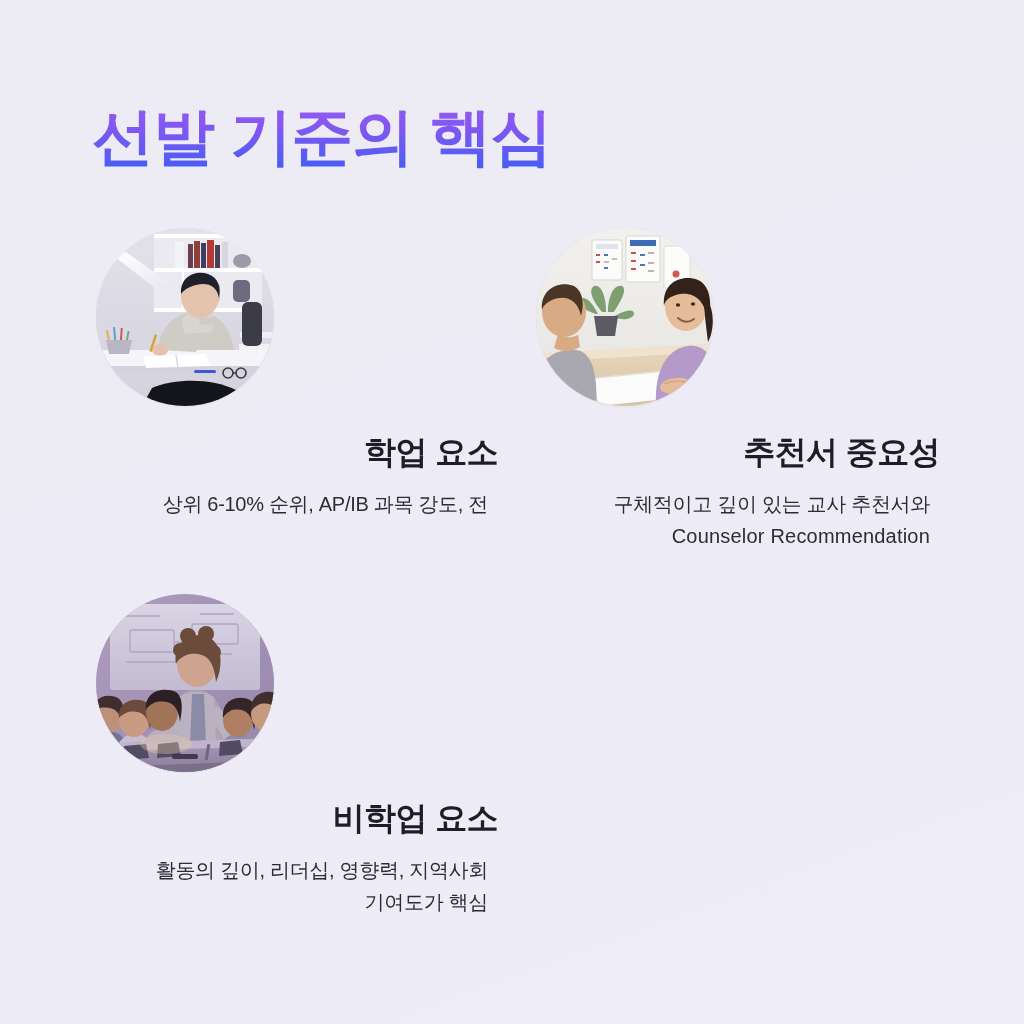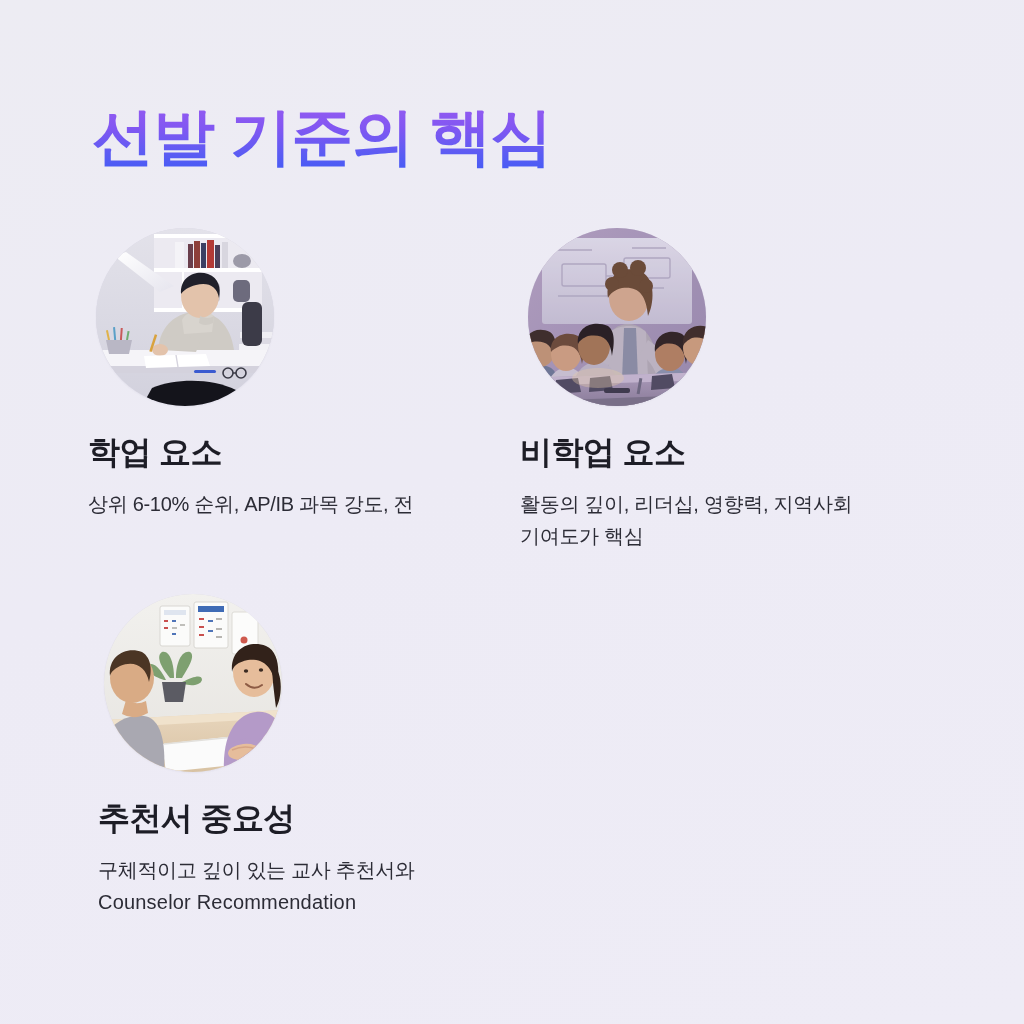--- a/index.html
+++ b/index.html
@@ -13,20 +13,21 @@
     background: linear-gradient(160deg, #edecf3 0%, #edebf5 45%, #eeecf6 100%);
     font-family: "Liberation Sans", "DejaVu Sans", sans-serif;
     overflow: hidden;
     position: relative;
   }
 
   .slide {
     position: absolute;
     inset: 0;
     padding: 4px;
+    text-align: right;
   }
 
   
   .page-title {
     position: absolute;
     left: 92px;
     top: 98px;
     margin: 0;
     font-size: 62px;
     font-weight: 700;
@@ -181,117 +182,20 @@
 
           <path d="M56 160 C80 150 116 150 140 162 L150 178 L46 178 Z" fill="#14141b"></path>
         </svg>
       </div>
       <h2 class="card-title">학업 요소</h2>
       <p class="card-desc">
         <span class="ln">상위 6-10% 순위, AP/IB 과목 강도, 전</span>
       </p>
     </div>
 
-    <div class="card col1">
-      <div class="thumb">
-        <svg viewBox="0 0 178 178" preserveAspectRatio="xMidYMid slice" role="img">
-          <defs>
-            <linearGradient id="bg3" x1="0" y1="0" x2="1" y2="1">
-              <stop offset="0" stop-color="#b9a7c4"></stop>
-                <stop offset="1" stop-color="#9d8fae"></stop>
-            </linearGradient>
-            <linearGradient id="scr3" x1="0" y1="0" x2="0" y2="1">
-              <stop offset="0" stop-color="#e9e7ef"></stop>
-                <stop offset="1" stop-color="#cfcad9"></stop>
-            </linearGradient>
-            <linearGradient id="tbl3" x1="0" y1="0" x2="0" y2="1">
-              <stop offset="0" stop-color="#b6a6c0"></stop>
-                <stop offset="1" stop-color="#8e8299"></stop>
-            </linearGradient>
-          </defs>
-          <rect width="178" height="178" fill="url(#bg3)"></rect>
-
-          <rect x="14" y="10" width="150" height="86" rx="3" fill="url(#scr3)"></rect>
-          <g stroke="#b9b3c6" stroke-width="1.4" fill="none">
-            <rect x="34" y="36" width="44" height="22" rx="2"></rect>
-            <rect x="96" y="30" width="46" height="20" rx="2"></rect>
-            <path d="M78 48 h18"></path>
-              <path d="M30 68 h54"></path>
-              <path d="M96 60 h40"></path>
-            <path d="M24 22 h40"></path>
-              <path d="M104 20 h34"></path>
-          </g>
-
-          <path d="M66 178 C66 120 80 96 100 96 C122 96 134 122 134 178 Z" fill="#b7b0b6"></path>
-          <path d="M82 104 C92 96 110 96 118 104 L120 150 L80 152 Z" fill="#c6c0c6"></path>
-          <path d="M96 100 h12 l2 52 h-16 Z" fill="#8f93a6"></path>
-          <ellipse cx="101" cy="70" rx="20" ry="23" fill="#dcb08c"></ellipse>
-          <path d="M80 70 C76 46 98 36 114 44 C128 52 126 76 120 88 C118 66 110 58 94 60 C86 62 82 66 80 70 Z" fill="#6b4a2c"></path>
-          <circle cx="84" cy="56" r="7" fill="#6b4a2c"></circle>
-            <circle cx="118" cy="58" r="7" fill="#6b4a2c"></circle>
-          <circle cx="92" cy="42" r="8" fill="#6b4a2c"></circle>
-            <circle cx="110" cy="40" r="8" fill="#6b4a2c"></circle>
-
-          <path d="M120 112 C138 124 146 142 142 156 L130 158 C130 144 122 132 112 126 Z" fill="#c6c0c6"></path>
-          <path d="M82 114 C66 126 58 142 62 156 L74 158 C74 144 82 132 92 126 Z" fill="#c6c0c6"></path>
-          <ellipse cx="136" cy="158" rx="8" ry="5" fill="#dcb08c"></ellipse>
-          <ellipse cx="68" cy="158" rx="8" ry="5" fill="#dcb08c"></ellipse>
-
-          <g>
-            <path d="M-8 178 C-8 148 4 136 18 138 C30 140 34 158 32 178 Z" fill="#6f7c96"></path>
-            <ellipse cx="12" cy="122" rx="15" ry="17" fill="#c99a72"></ellipse>
-            <path d="M-3 120 C-5 104 10 98 22 104 C30 110 28 122 26 130 C24 116 16 112 4 114 C0 116 -2 118 -3 120 Z" fill="#3a2a1e"></path>
-          </g>
-          <g>
-            <path d="M16 178 C16 150 28 138 42 140 C56 142 60 160 58 178 Z" fill="#d3ccd6"></path>
-            <ellipse cx="38" cy="126" rx="15" ry="17" fill="#d6a67f"></ellipse>
-            <path d="M23 124 C21 108 38 102 50 108 C58 114 56 128 54 136 C52 120 44 116 32 118 C28 120 24 122 23 124 Z" fill="#6d4a30"></path>
-          </g>
-          <g>
-            <path d="M42 178 C42 146 56 132 72 134 C88 136 92 158 90 178 Z" fill="#c3bcc8"></path>
-            <ellipse cx="66" cy="118" rx="16" ry="19" fill="#a9794f"></ellipse>
-            <path d="M50 116 C48 98 66 92 80 98 C88 104 86 118 84 128 C82 110 74 106 60 108 C55 110 51 113 50 116 Z" fill="#221a16"></path>
-          </g>
-
-          <g>
-            <path d="M118 178 C118 150 130 138 146 140 C160 142 164 160 162 178 Z" fill="#8e97ad"></path>
-            <ellipse cx="142" cy="126" rx="15" ry="17" fill="#b9845c"></ellipse>
-            <path d="M127 124 C125 106 142 100 154 106 C162 112 160 126 158 136 C156 118 148 114 136 116 C132 118 128 121 127 124 Z" fill="#2c1f18"></path>
-          </g>
-          <g>
-            <path d="M152 178 C152 148 164 136 180 138 L186 178 Z" fill="#e2c3cc"></path>
-            <ellipse cx="170" cy="120" rx="15" ry="17" fill="#d4a379"></ellipse>
-            <path d="M155 118 C153 100 170 94 182 100 C188 106 187 120 185 130 C183 112 176 108 164 110 C160 112 156 115 155 118 Z" fill="#3c2a1e"></path>
-          </g>
-
-          <path d="M-4 150 L182 144 L182 178 L-4 178 Z" fill="url(#tbl3)"></path>
-          <path d="M-4 150 L182 144 L182 152 L-4 158 Z" fill="#cdc0d4"></path>
-
-          <g fill="#4e4a5c">
-            <path d="M28 152 l22 -2 l3 14 l-26 2 Z"></path>
-            <path d="M62 150 l20 -2 l3 14 l-24 2 Z"></path>
-            <path d="M124 148 l20 -2 l3 14 l-24 2 Z"></path>
-          </g>
-          <rect x="76" y="160" width="26" height="5" rx="2" fill="#3a3744"></rect>
-          <rect x="110" y="150" width="3" height="16" fill="#6e6a7d" transform="rotate(10 111 158)"></rect>
-
-          <ellipse cx="70" cy="150" rx="26" ry="10" fill="#f4d9a8" opacity="0.38"></ellipse>
-
-          <path d="M40 172 L140 168 L142 178 L38 178 Z" fill="#7b7386"></path>
-
-          <rect width="178" height="178" fill="#6b4f9a" opacity="0.12"></rect>
-        </svg>
-      </div>
-      <h2 class="card-title">비학업 요소</h2>
-      <p class="card-desc">
-        <span class="ln">활동의 깊이, 리더십, 영향력, 지역사회</span>
-        <span class="ln">기여도가 핵심</span>
-      </p>
-    </div>
-
     <div class="card col2">
       <div class="thumb">
         <svg viewBox="0 0 178 178" preserveAspectRatio="xMidYMid slice" role="img">
           <defs>
             <linearGradient id="w2" x1="0" y1="0" x2="0" y2="1">
               <stop offset="0" stop-color="#f2f1ee"></stop>
                 <stop offset="1" stop-color="#e6e4e0"></stop>
             </linearGradient>
             <linearGradient id="desk2" x1="0" y1="0" x2="0" y2="1">
               <stop offset="0" stop-color="#e8d6bd"></stop>
@@ -366,14 +270,111 @@
           <path d="M128 156 q14 -6 26 0" stroke="#d5a484" stroke-width="1.4" fill="none"></path>
         </svg>
       </div>
       <h2 class="card-title">추천서 중요성</h2>
       <p class="card-desc">
         <span class="ln">구체적이고 깊이 있는 교사 추천서와</span>
         <span class="ln en">Counselor Recommendation</span>
       </p>
     </div>
 
+    <div class="card col1">
+      <div class="thumb">
+        <svg viewBox="0 0 178 178" preserveAspectRatio="xMidYMid slice" role="img">
+          <defs>
+            <linearGradient id="bg3" x1="0" y1="0" x2="1" y2="1">
+              <stop offset="0" stop-color="#b9a7c4"></stop>
+                <stop offset="1" stop-color="#9d8fae"></stop>
+            </linearGradient>
+            <linearGradient id="scr3" x1="0" y1="0" x2="0" y2="1">
+              <stop offset="0" stop-color="#e9e7ef"></stop>
+                <stop offset="1" stop-color="#cfcad9"></stop>
+            </linearGradient>
+            <linearGradient id="tbl3" x1="0" y1="0" x2="0" y2="1">
+              <stop offset="0" stop-color="#b6a6c0"></stop>
+                <stop offset="1" stop-color="#8e8299"></stop>
+            </linearGradient>
+          </defs>
+          <rect width="178" height="178" fill="url(#bg3)"></rect>
+
+          <rect x="14" y="10" width="150" height="86" rx="3" fill="url(#scr3)"></rect>
+          <g stroke="#b9b3c6" stroke-width="1.4" fill="none">
+            <rect x="34" y="36" width="44" height="22" rx="2"></rect>
+            <rect x="96" y="30" width="46" height="20" rx="2"></rect>
+            <path d="M78 48 h18"></path>
+              <path d="M30 68 h54"></path>
+              <path d="M96 60 h40"></path>
+            <path d="M24 22 h40"></path>
+              <path d="M104 20 h34"></path>
+          </g>
+
+          <path d="M66 178 C66 120 80 96 100 96 C122 96 134 122 134 178 Z" fill="#b7b0b6"></path>
+          <path d="M82 104 C92 96 110 96 118 104 L120 150 L80 152 Z" fill="#c6c0c6"></path>
+          <path d="M96 100 h12 l2 52 h-16 Z" fill="#8f93a6"></path>
+          <ellipse cx="101" cy="70" rx="20" ry="23" fill="#dcb08c"></ellipse>
+          <path d="M80 70 C76 46 98 36 114 44 C128 52 126 76 120 88 C118 66 110 58 94 60 C86 62 82 66 80 70 Z" fill="#6b4a2c"></path>
+          <circle cx="84" cy="56" r="7" fill="#6b4a2c"></circle>
+            <circle cx="118" cy="58" r="7" fill="#6b4a2c"></circle>
+          <circle cx="92" cy="42" r="8" fill="#6b4a2c"></circle>
+            <circle cx="110" cy="40" r="8" fill="#6b4a2c"></circle>
+
+          <path d="M120 112 C138 124 146 142 142 156 L130 158 C130 144 122 132 112 126 Z" fill="#c6c0c6"></path>
+          <path d="M82 114 C66 126 58 142 62 156 L74 158 C74 144 82 132 92 126 Z" fill="#c6c0c6"></path>
+          <ellipse cx="136" cy="158" rx="8" ry="5" fill="#dcb08c"></ellipse>
+          <ellipse cx="68" cy="158" rx="8" ry="5" fill="#dcb08c"></ellipse>
+
+          <g>
+            <path d="M-8 178 C-8 148 4 136 18 138 C30 140 34 158 32 178 Z" fill="#6f7c96"></path>
+            <ellipse cx="12" cy="122" rx="15" ry="17" fill="#c99a72"></ellipse>
+            <path d="M-3 120 C-5 104 10 98 22 104 C30 110 28 122 26 130 C24 116 16 112 4 114 C0 116 -2 118 -3 120 Z" fill="#3a2a1e"></path>
+          </g>
+          <g>
+            <path d="M16 178 C16 150 28 138 42 140 C56 142 60 160 58 178 Z" fill="#d3ccd6"></path>
+            <ellipse cx="38" cy="126" rx="15" ry="17" fill="#d6a67f"></ellipse>
+            <path d="M23 124 C21 108 38 102 50 108 C58 114 56 128 54 136 C52 120 44 116 32 118 C28 120 24 122 23 124 Z" fill="#6d4a30"></path>
+          </g>
+          <g>
+            <path d="M42 178 C42 146 56 132 72 134 C88 136 92 158 90 178 Z" fill="#c3bcc8"></path>
+            <ellipse cx="66" cy="118" rx="16" ry="19" fill="#a9794f"></ellipse>
+            <path d="M50 116 C48 98 66 92 80 98 C88 104 86 118 84 128 C82 110 74 106 60 108 C55 110 51 113 50 116 Z" fill="#221a16"></path>
+          </g>
+
+          <g>
+            <path d="M118 178 C118 150 130 138 146 140 C160 142 164 160 162 178 Z" fill="#8e97ad"></path>
+            <ellipse cx="142" cy="126" rx="15" ry="17" fill="#b9845c"></ellipse>
+            <path d="M127 124 C125 106 142 100 154 106 C162 112 160 126 158 136 C156 118 148 114 136 116 C132 118 128 121 127 124 Z" fill="#2c1f18"></path>
+          </g>
+          <g>
+            <path d="M152 178 C152 148 164 136 180 138 L186 178 Z" fill="#e2c3cc"></path>
+            <ellipse cx="170" cy="120" rx="15" ry="17" fill="#d4a379"></ellipse>
+            <path d="M155 118 C153 100 170 94 182 100 C188 106 187 120 185 130 C183 112 176 108 164 110 C160 112 156 115 155 118 Z" fill="#3c2a1e"></path>
+          </g>
+
+          <path d="M-4 150 L182 144 L182 178 L-4 178 Z" fill="url(#tbl3)"></path>
+          <path d="M-4 150 L182 144 L182 152 L-4 158 Z" fill="#cdc0d4"></path>
+
+          <g fill="#4e4a5c">
+            <path d="M28 152 l22 -2 l3 14 l-26 2 Z"></path>
+            <path d="M62 150 l20 -2 l3 14 l-24 2 Z"></path>
+            <path d="M124 148 l20 -2 l3 14 l-24 2 Z"></path>
+          </g>
+          <rect x="76" y="160" width="26" height="5" rx="2" fill="#3a3744"></rect>
+          <rect x="110" y="150" width="3" height="16" fill="#6e6a7d" transform="rotate(10 111 158)"></rect>
+
+          <ellipse cx="70" cy="150" rx="26" ry="10" fill="#f4d9a8" opacity="0.38"></ellipse>
+
+          <path d="M40 172 L140 168 L142 178 L38 178 Z" fill="#7b7386"></path>
+
+          <rect width="178" height="178" fill="#6b4f9a" opacity="0.12"></rect>
+        </svg>
+      </div>
+      <h2 class="card-title">비학업 요소</h2>
+      <p class="card-desc">
+        <span class="ln">활동의 깊이, 리더십, 영향력, 지역사회</span>
+        <span class="ln">기여도가 핵심</span>
+      </p>
+    </div>
+
   </div>
 </div>
 
 </body></html>

